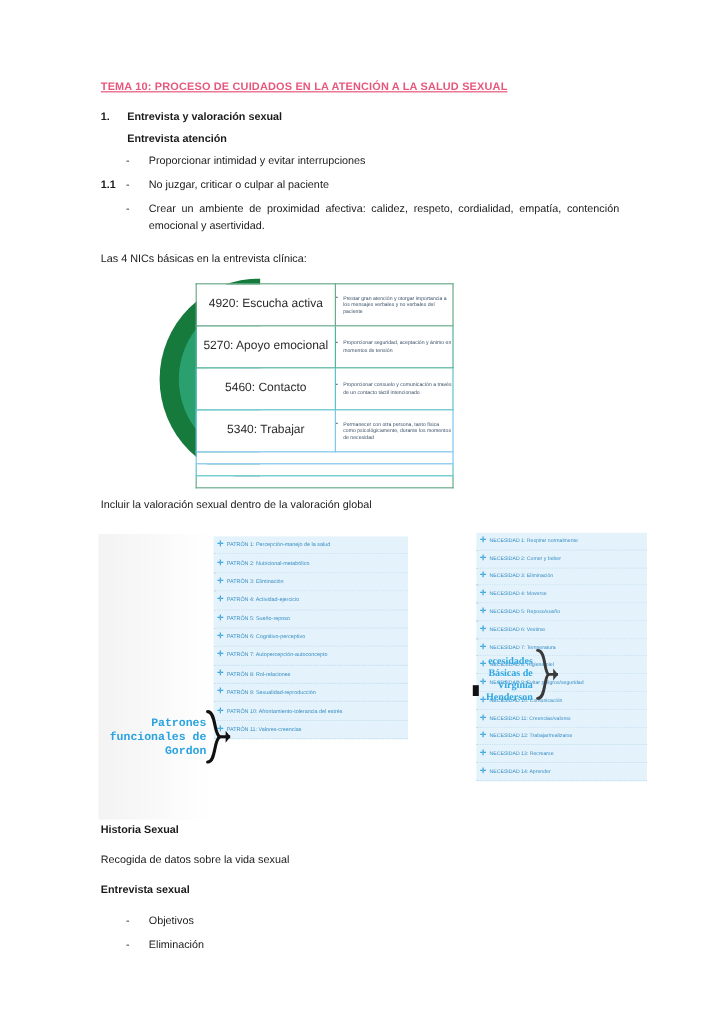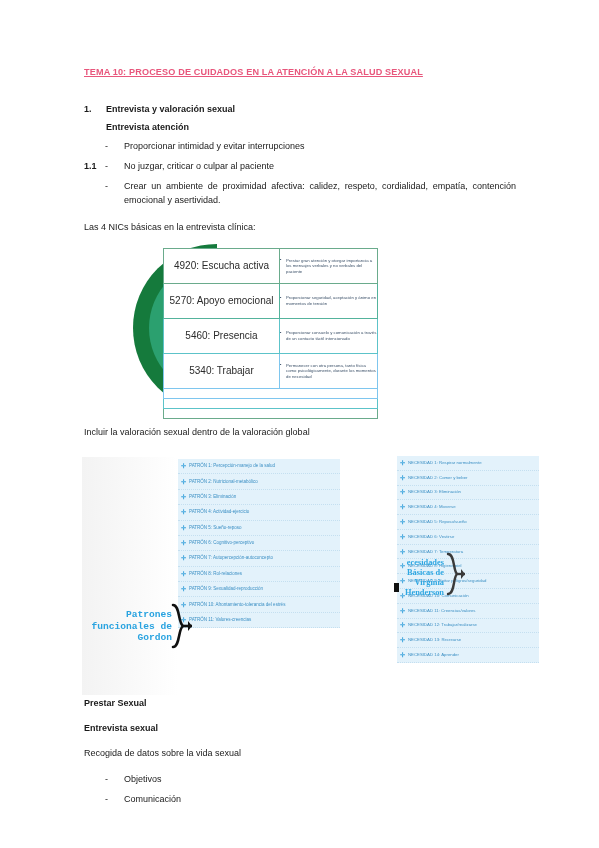--- a/index.html
+++ b/index.html
@@ -28,21 +28,21 @@
     width: 432px;
   }
 
   
   .doc-title {
     color: #e8567c;
     font-weight: bold;
     font-size: 9.1px;
     letter-spacing: 0.15px;
     text-decoration: underline;
-    margin: 0 0 24px 0;
+    margin: 0 0 12px 0;
     line-height: 13px;
   }
 
   
   .num-item {
     font-size: 9px;
     font-weight: bold;
     color: #1a1a1a;
     margin: 0 0 6px 0;
     padding-left: 22px;
@@ -282,21 +282,21 @@
               <div class="bullet-line">Prestar gran atención y otorgar importancia a los mensajes verbales y no verbales del paciente</div>
             </td>
           </tr>
           <tr class="nic-row-main">
             <td class="nic-left bd-green2">5270: Apoyo emocional</td>
             <td class="nic-right bd-green2">
               <div class="bullet-line">Proporcionar seguridad, aceptación y ánimo en momentos de tensión</div>
             </td>
           </tr>
           <tr class="nic-row-main">
-            <td class="nic-left bd-teal">5460: Presencia</td>
+            <td class="nic-left bd-teal">5460: Contacto</td>
             <td class="nic-right bd-teal">
               <div class="bullet-line">Proporcionar consuelo y comunicación a través de un contacto táctil intencionado</div>
             </td>
           </tr>
           <tr class="nic-row-main">
             <td class="nic-left bd-blue">5340: Trabajar</td>
             <td class="nic-right bd-blue">
               <div class="bullet-line">Permanecer con otra persona, tanto física como psicológicamente, durante los momentos de necesidad</div>
             </td>
           </tr>
@@ -359,27 +359,27 @@
 
       <svg class="brace brace-hender" viewBox="0 0 20 44">
         <path d="M3 2 C10 2 8 19 12 22 C8 25 10 42 3 42" stroke="#3a3a3a" stroke-width="2.4" fill="none" stroke-linecap="round"></path>
         <path d="M11 22 L20 22" stroke="#3a3a3a" stroke-width="2.4"></path>
         <path d="M16 17 L20 22 L16 27 Z" fill="#3a3a3a"></path>
       </svg>
 
       <div class="small-arrow" style="left:312px; top:132px;"></div>
     </div>
 
-    <div class="plain-para bold tight">Prestar Sexual</div>
+    <div class="plain-para bold tight">Historia Sexual</div>
+    <div class="plain-para tight">Recogida de datos sobre la vida sexual</div>
     <div class="plain-para bold tight">Entrevista sexual</div>
-    <div class="plain-para tight">Recogida de datos sobre la vida sexual</div>
 
     <div class="dash-item">
       <span class="dash">-</span>
       <span>Objetivos</span>
     </div>
     <div class="dash-item">
       <span class="dash">-</span>
-      <span>Comunicación</span>
+      <span>Eliminación</span>
     </div>
 
   </div>
 </div>
 
 </body></html>

